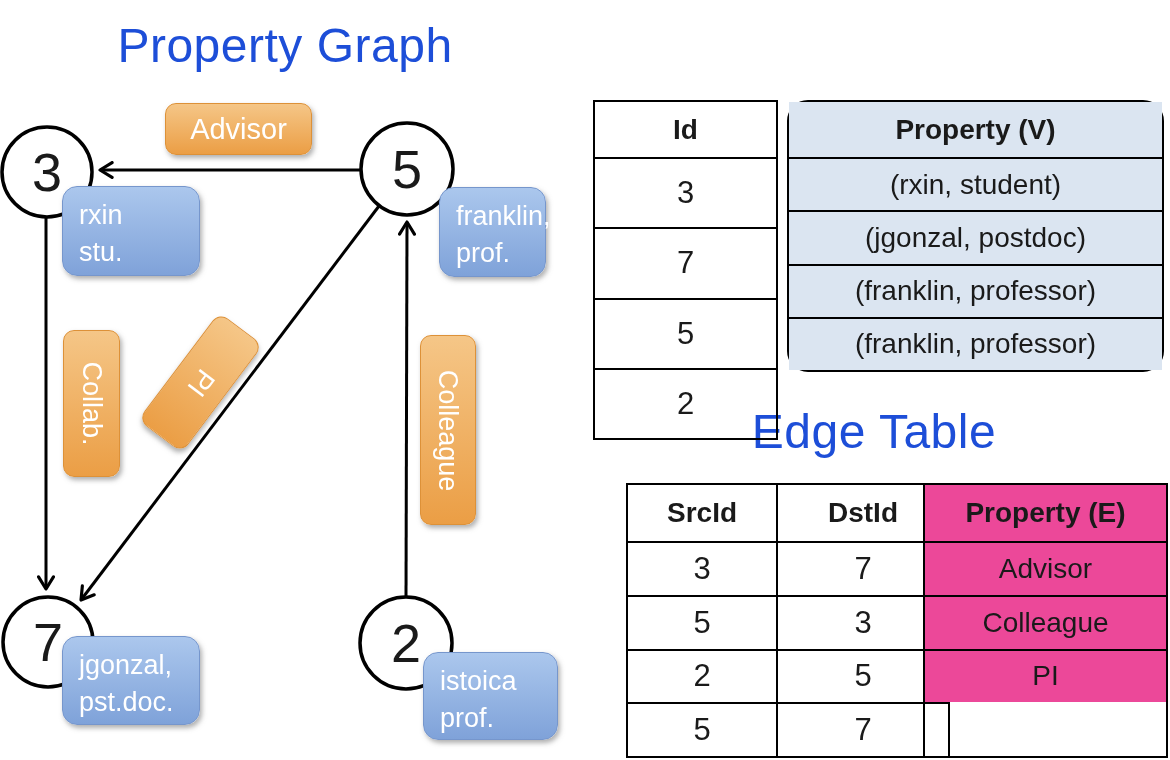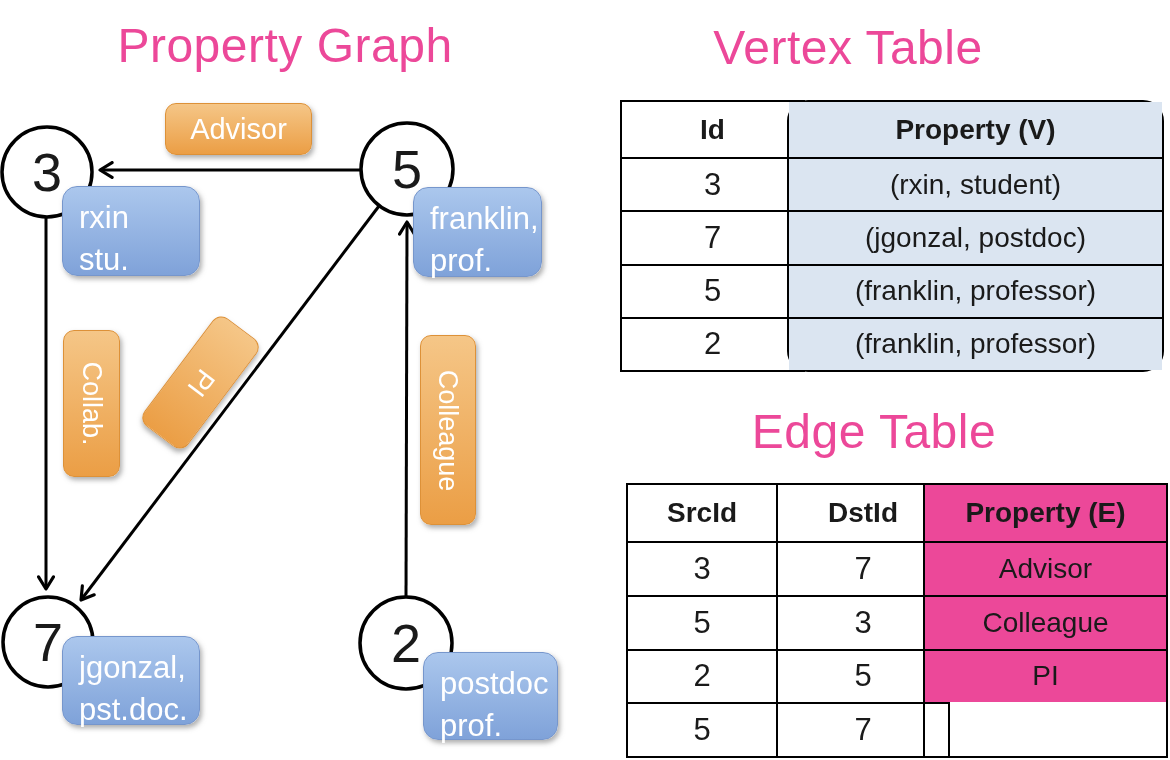--- a/index.html
+++ b/index.html
@@ -2,37 +2,37 @@
 <html><head>
 <meta charset="utf-8">
 <style>
   html,body{margin:0;padding:0;background:#fff;}
   #slide{
     position:relative;width:1170px;height:760px;background:#ffffff;overflow:hidden;
     font-family:"Liberation Sans", sans-serif;color:#1a1a1a;
   }
   .title{
     position:absolute;transform:translateX(-50%);
-    font-size:48px;font-weight:400;letter-spacing:0.5px;color:#ec4899;white-space:nowrap;
+    font-size:48px;font-weight:400;letter-spacing:0.5px;color:#1d4ed8;white-space:nowrap;
   }
   
   .badge{
     position:absolute;box-sizing:border-box;color:#fff;
     box-shadow:2px 3px 5px rgba(110,110,110,0.55);
   }
   .badge.orange{
     background:linear-gradient(180deg,#f5c687 0%,#eb9e45 100%);
     border:1px solid #dd9138;border-radius:11px;
   }
   .badge.blue{
     background:linear-gradient(180deg,#abc7ed 0%,#7fa2d9 100%);
     border:1px solid #7696cc;border-radius:15px;
   }
   .badge.center{display:flex;align-items:center;justify-content:center;}
-  .badge .two-line{padding:10px 4px 0 16px;font-size:31px;line-height:1.37;}
+  .badge .two-line{padding:10px 4px 0 16px;font-size:27px;line-height:1.37;}
   .vtext{transform:rotate(90deg);white-space:nowrap;font-size:27px;}
   
   .tbl{
     position:absolute;box-sizing:border-box;border:2.5px solid #000;display:grid;
   }
   .tbl .cell{
     display:flex;align-items:center;justify-content:center;
     font-size:28px;box-sizing:border-box;
   }
   .tbl .cell.num{font-size:31px;}
@@ -41,21 +41,20 @@
   .tbl .cell.lb{border-left:2.5px solid #000;}
   .bluefill{background:#dbe5f1;}
   .tanfill{background:#ec4899;}
 </style>
 </head>
 <body>
 
 <div id="slide">
 
   <div class="title" style="left:285px;top:18px;">Property Graph</div>
-  <div class="title" style="left:848px;top:20px;">Vertex Table</div>
   <div class="title" style="left:874px;top:404px;">Edge Table</div>
 
   <svg style="position:absolute;left:0;top:0;" width="560" height="760" viewBox="0 0 560 760">
     <defs>
       <marker id="arrow" viewBox="0 0 10 10" refX="7.5" refY="5" markerWidth="6.2" markerHeight="6.2" orient="auto">
         <path d="M1,1 L7.5,5 L1,9" fill="none" stroke="#000" stroke-width="1.7" stroke-linecap="round" stroke-linejoin="round"></path>
       </marker>
     </defs>
     <line x1="361" y1="170" x2="100" y2="170" stroke="#000" stroke-width="3" marker-end="url(#arrow)"></line>
     <line x1="46" y1="218" x2="46" y2="589" stroke="#000" stroke-width="3" marker-end="url(#arrow)"></line>
@@ -89,42 +88,42 @@
     <span class="vtext">Colleague</span>
   </div>
 
   <div class="badge blue" style="left:62px;top:186px;width:138px;height:90px;">
     <div class="two-line">
       <div>rxin</div>
       <div>stu.</div>
     </div>
   </div>
 
-  <div class="badge blue" style="left:413px;top:187px;width:129px;height:90px;">
+  <div class="badge blue" style="left:439px;top:187px;width:107px;height:90px;">
     <div class="two-line">
       <div>franklin,</div>
       <div>prof.</div>
     </div>
   </div>
 
   <div class="badge blue" style="left:62px;top:636px;width:138px;height:89px;">
     <div class="two-line">
       <div>jgonzal,</div>
       <div>pst.doc.</div>
     </div>
   </div>
 
   <div class="badge blue" style="left:423px;top:652px;width:135px;height:88px;">
     <div class="two-line">
-      <div>postdoc</div>
+      <div>istoica</div>
       <div>prof.</div>
     </div>
   </div>
 
-  <div class="tbl" style="left:593px;top:100px;width:185px;height:272px;grid-template-rows:55px 1fr 1fr 1fr 1fr;margin-left:27px;">
+  <div class="tbl" style="left:593px;top:100px;width:185px;height:340px;grid-template-rows:55px 1fr 1fr 1fr 1fr;">
     <div class="cell hdr">Id</div>
     <div class="cell num rt">3</div>
     <div class="cell num rt">7</div>
     <div class="cell num rt">5</div>
     <div class="cell num rt">2</div>
   </div>
 
   <div class="tbl" style="left:787px;top:100px;width:377px;height:272px;grid-template-rows:55px 1fr 1fr 1fr 1fr;border-radius:21px;">
     <div class="cell hdr bluefill">Property (V)</div>
     <div class="cell rt bluefill">(rxin, student)</div>

